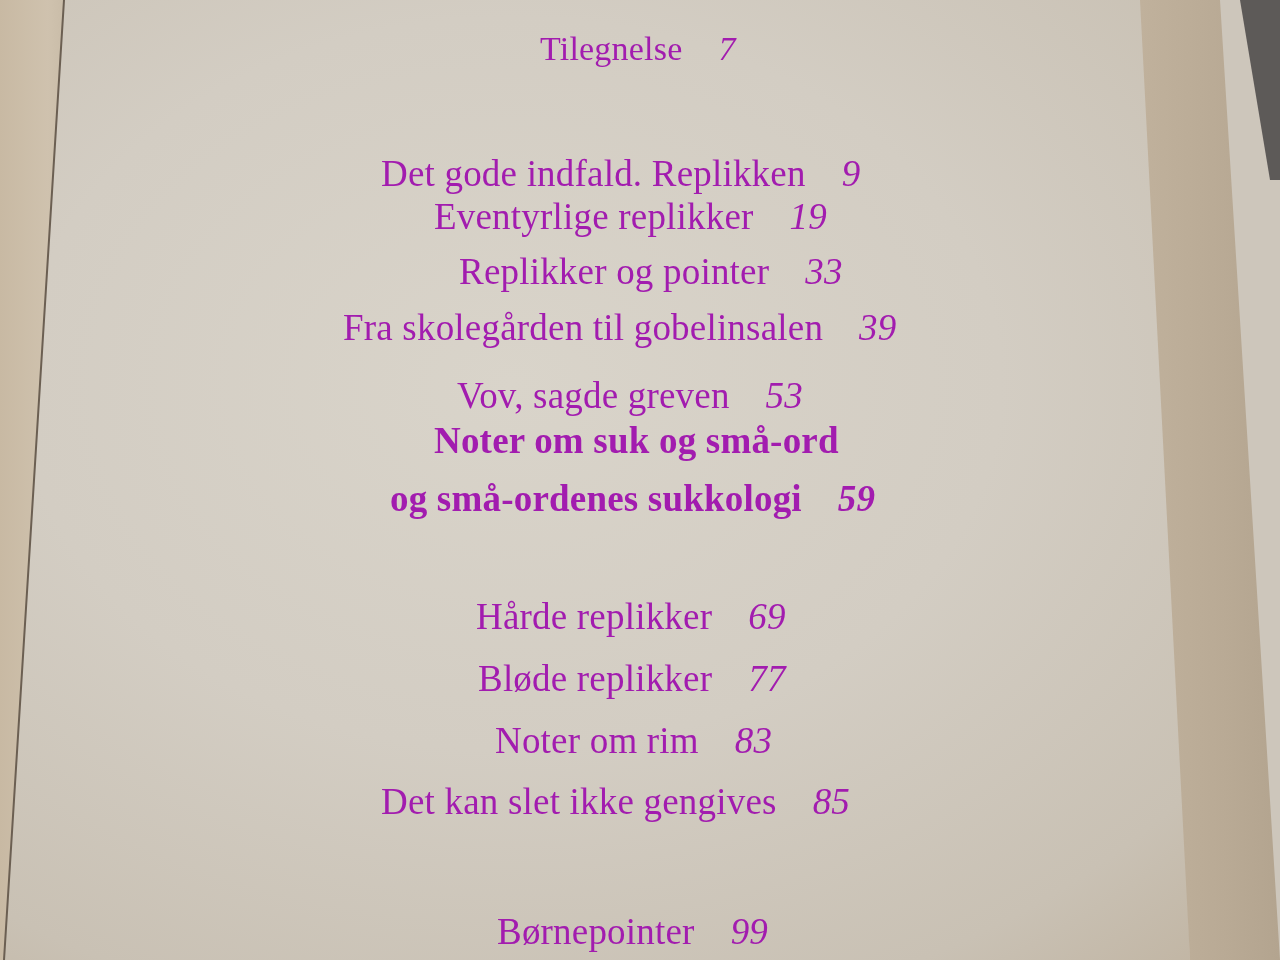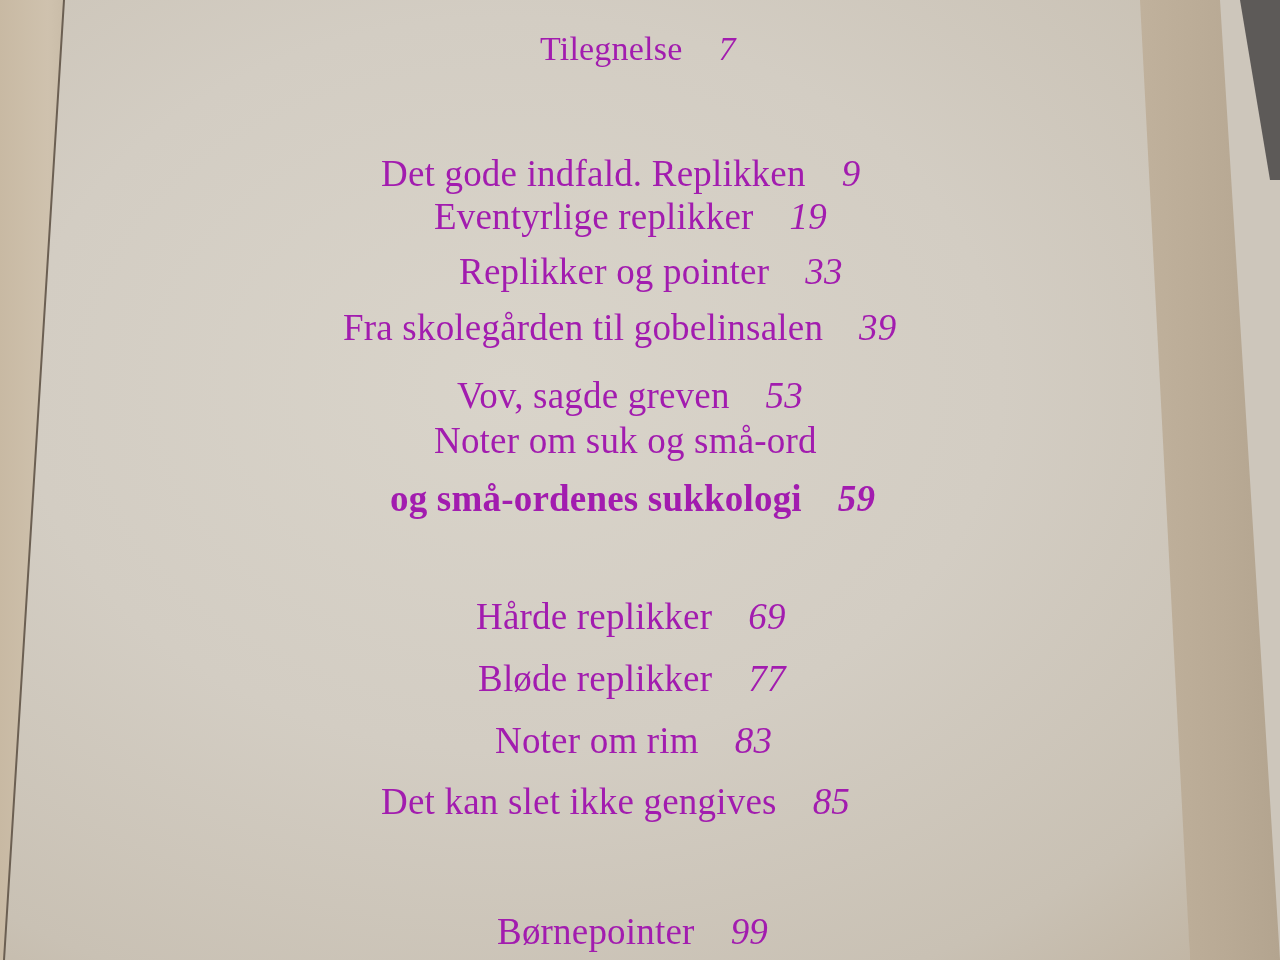--- a/index.html
+++ b/index.html
@@ -99,21 +99,21 @@
   </div>
   <div class="entry" style="left:459px; top:250px;">
     <span>Replikker og pointer</span><span class="page-num">33</span>
   </div>
   <div class="entry" style="left:343px; top:306px;text-align:right;">
     <span>Fra skolegården til gobelinsalen</span><span class="page-num">39</span>
   </div>
   <div class="entry" style="left:457px; top:374px;">
     <span>Vov, sagde greven</span><span class="page-num">53</span>
   </div>
-  <div class="entry" style="left:434px; top:419px;">
+  <div class="entry" style="left:434px; top:419px;font-weight:bold;">
     <span>Noter om suk og små-ord</span>
   </div>
   <div class="entry" style="left:390px; top:477px;font-weight:bold;">
     <span>og små-ordenes sukkologi</span><span class="page-num">59</span>
   </div>
   <div class="entry" style="left:476px; top:595px;">
     <span>Hårde replikker</span><span class="page-num">69</span>
   </div>
   <div class="entry" style="left:478px; top:657px;">
     <span>Bløde replikker</span><span class="page-num">77</span>

